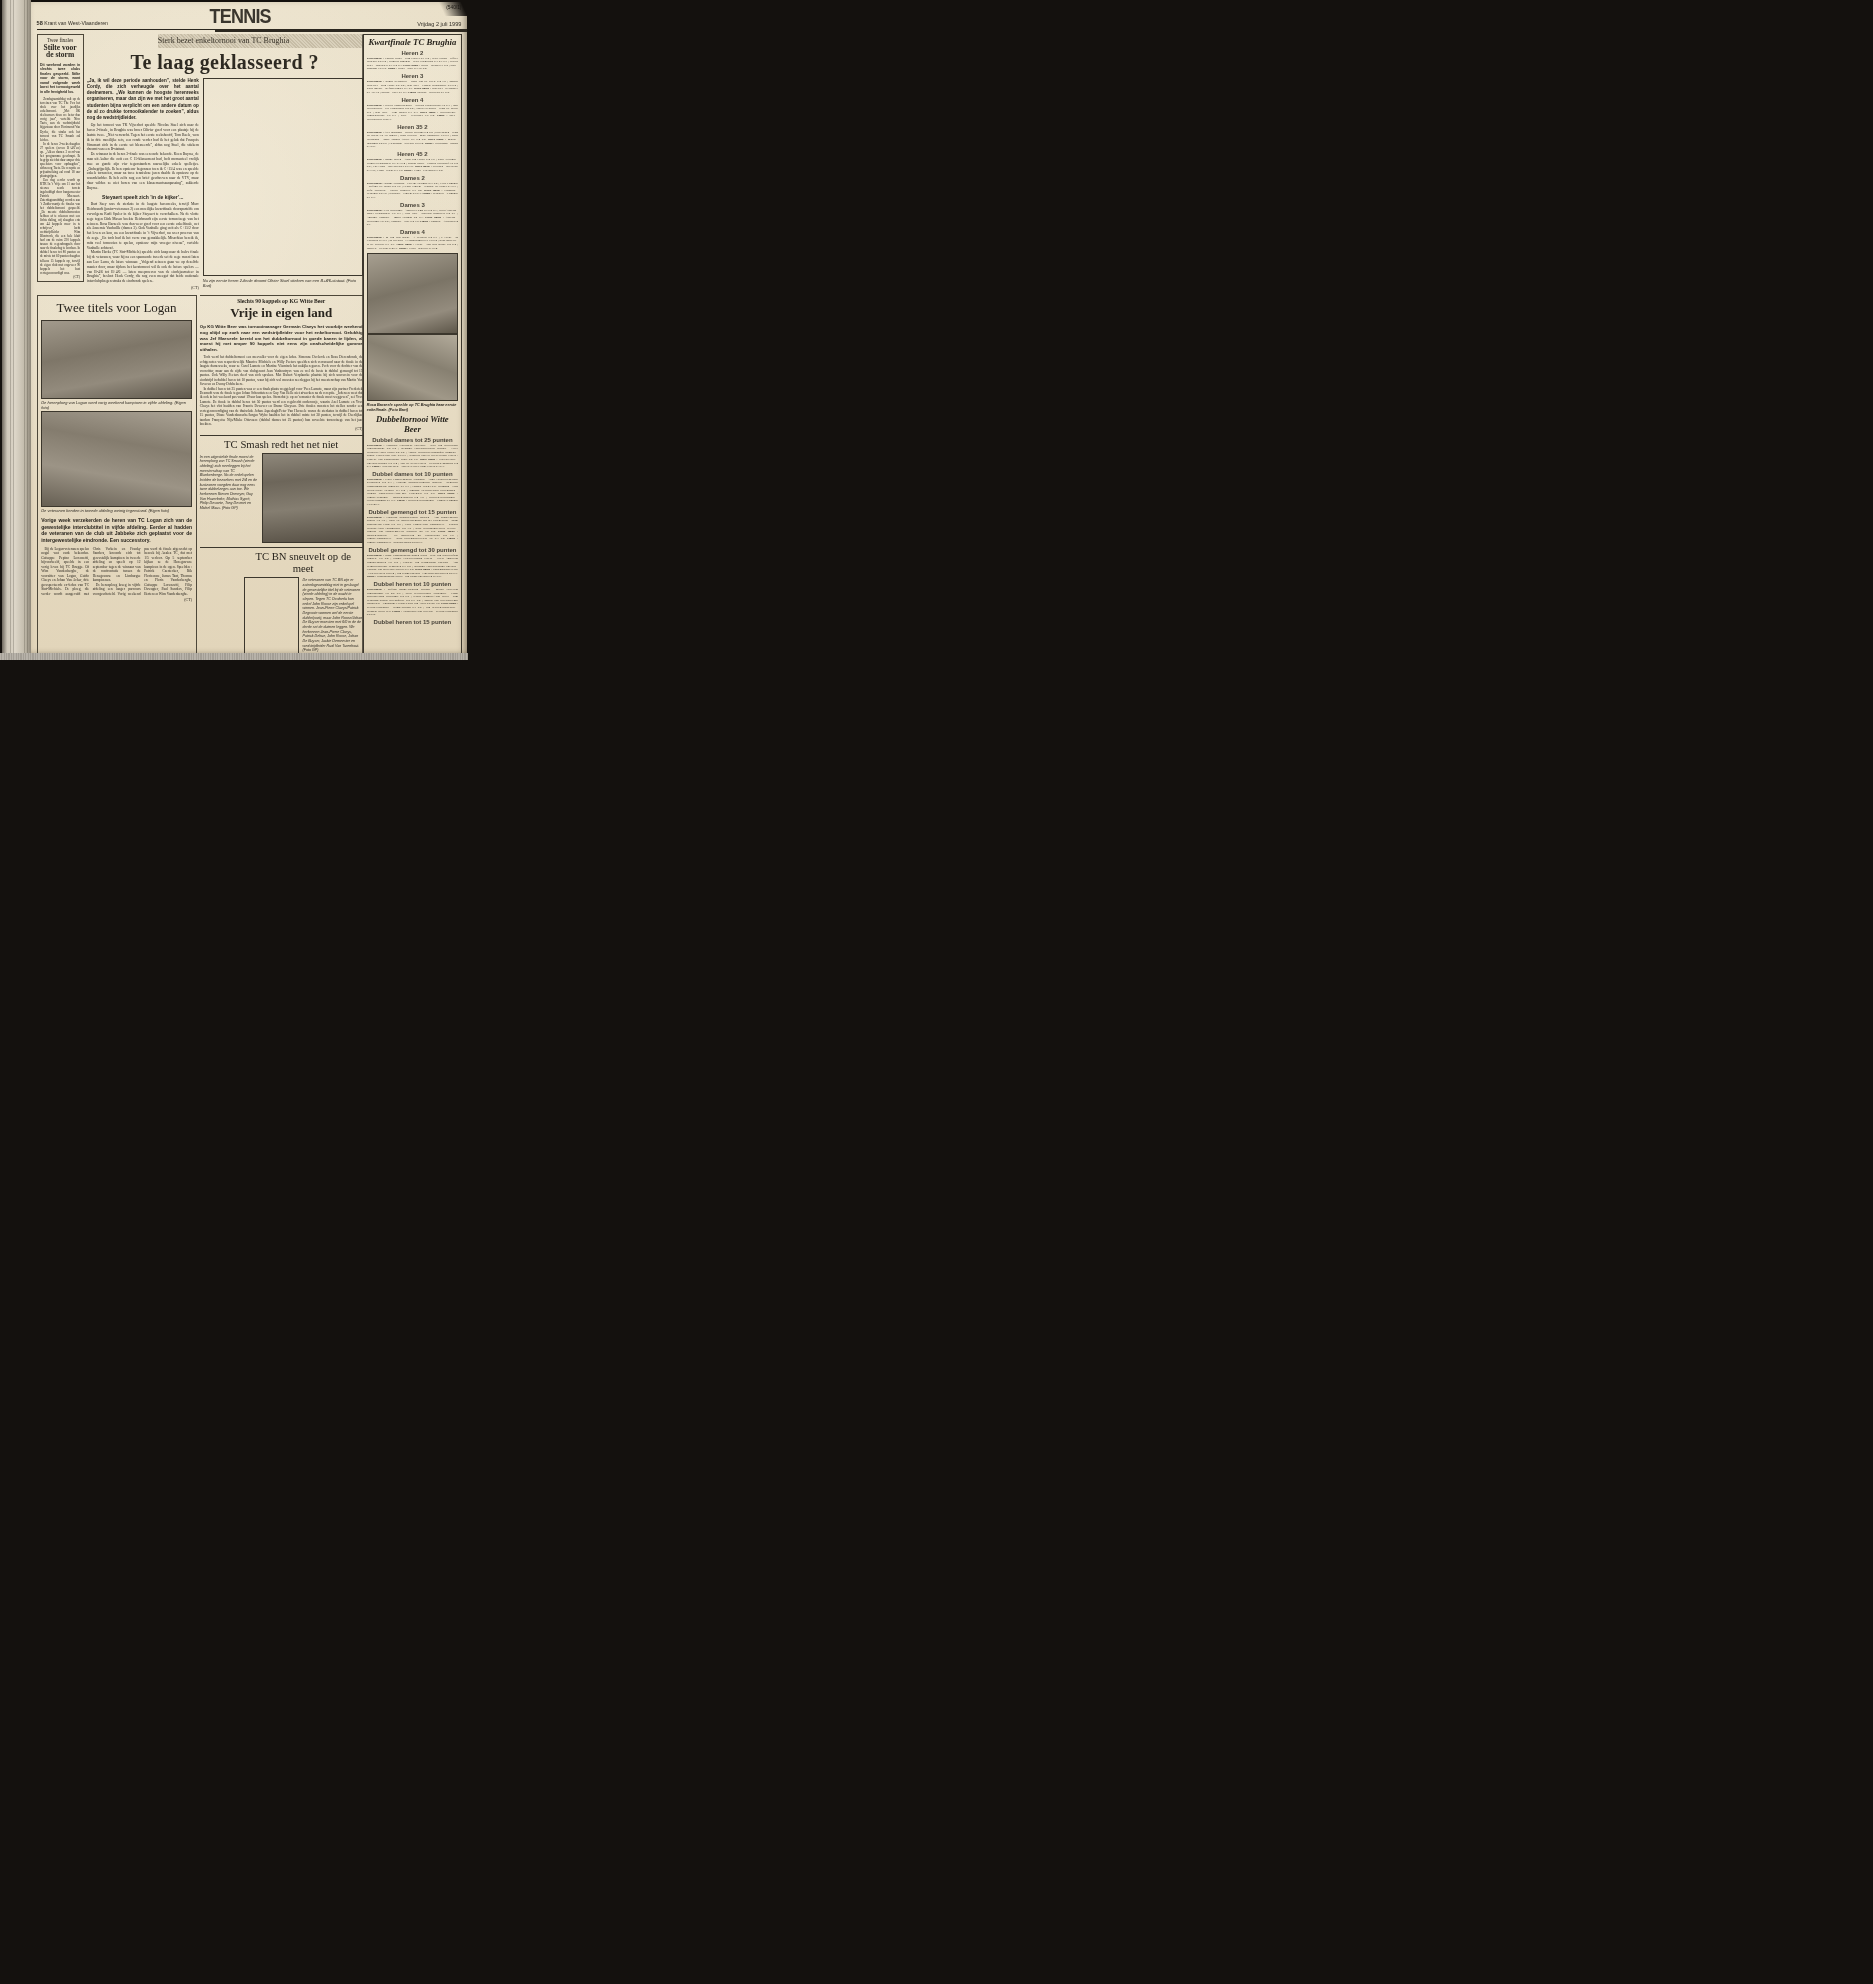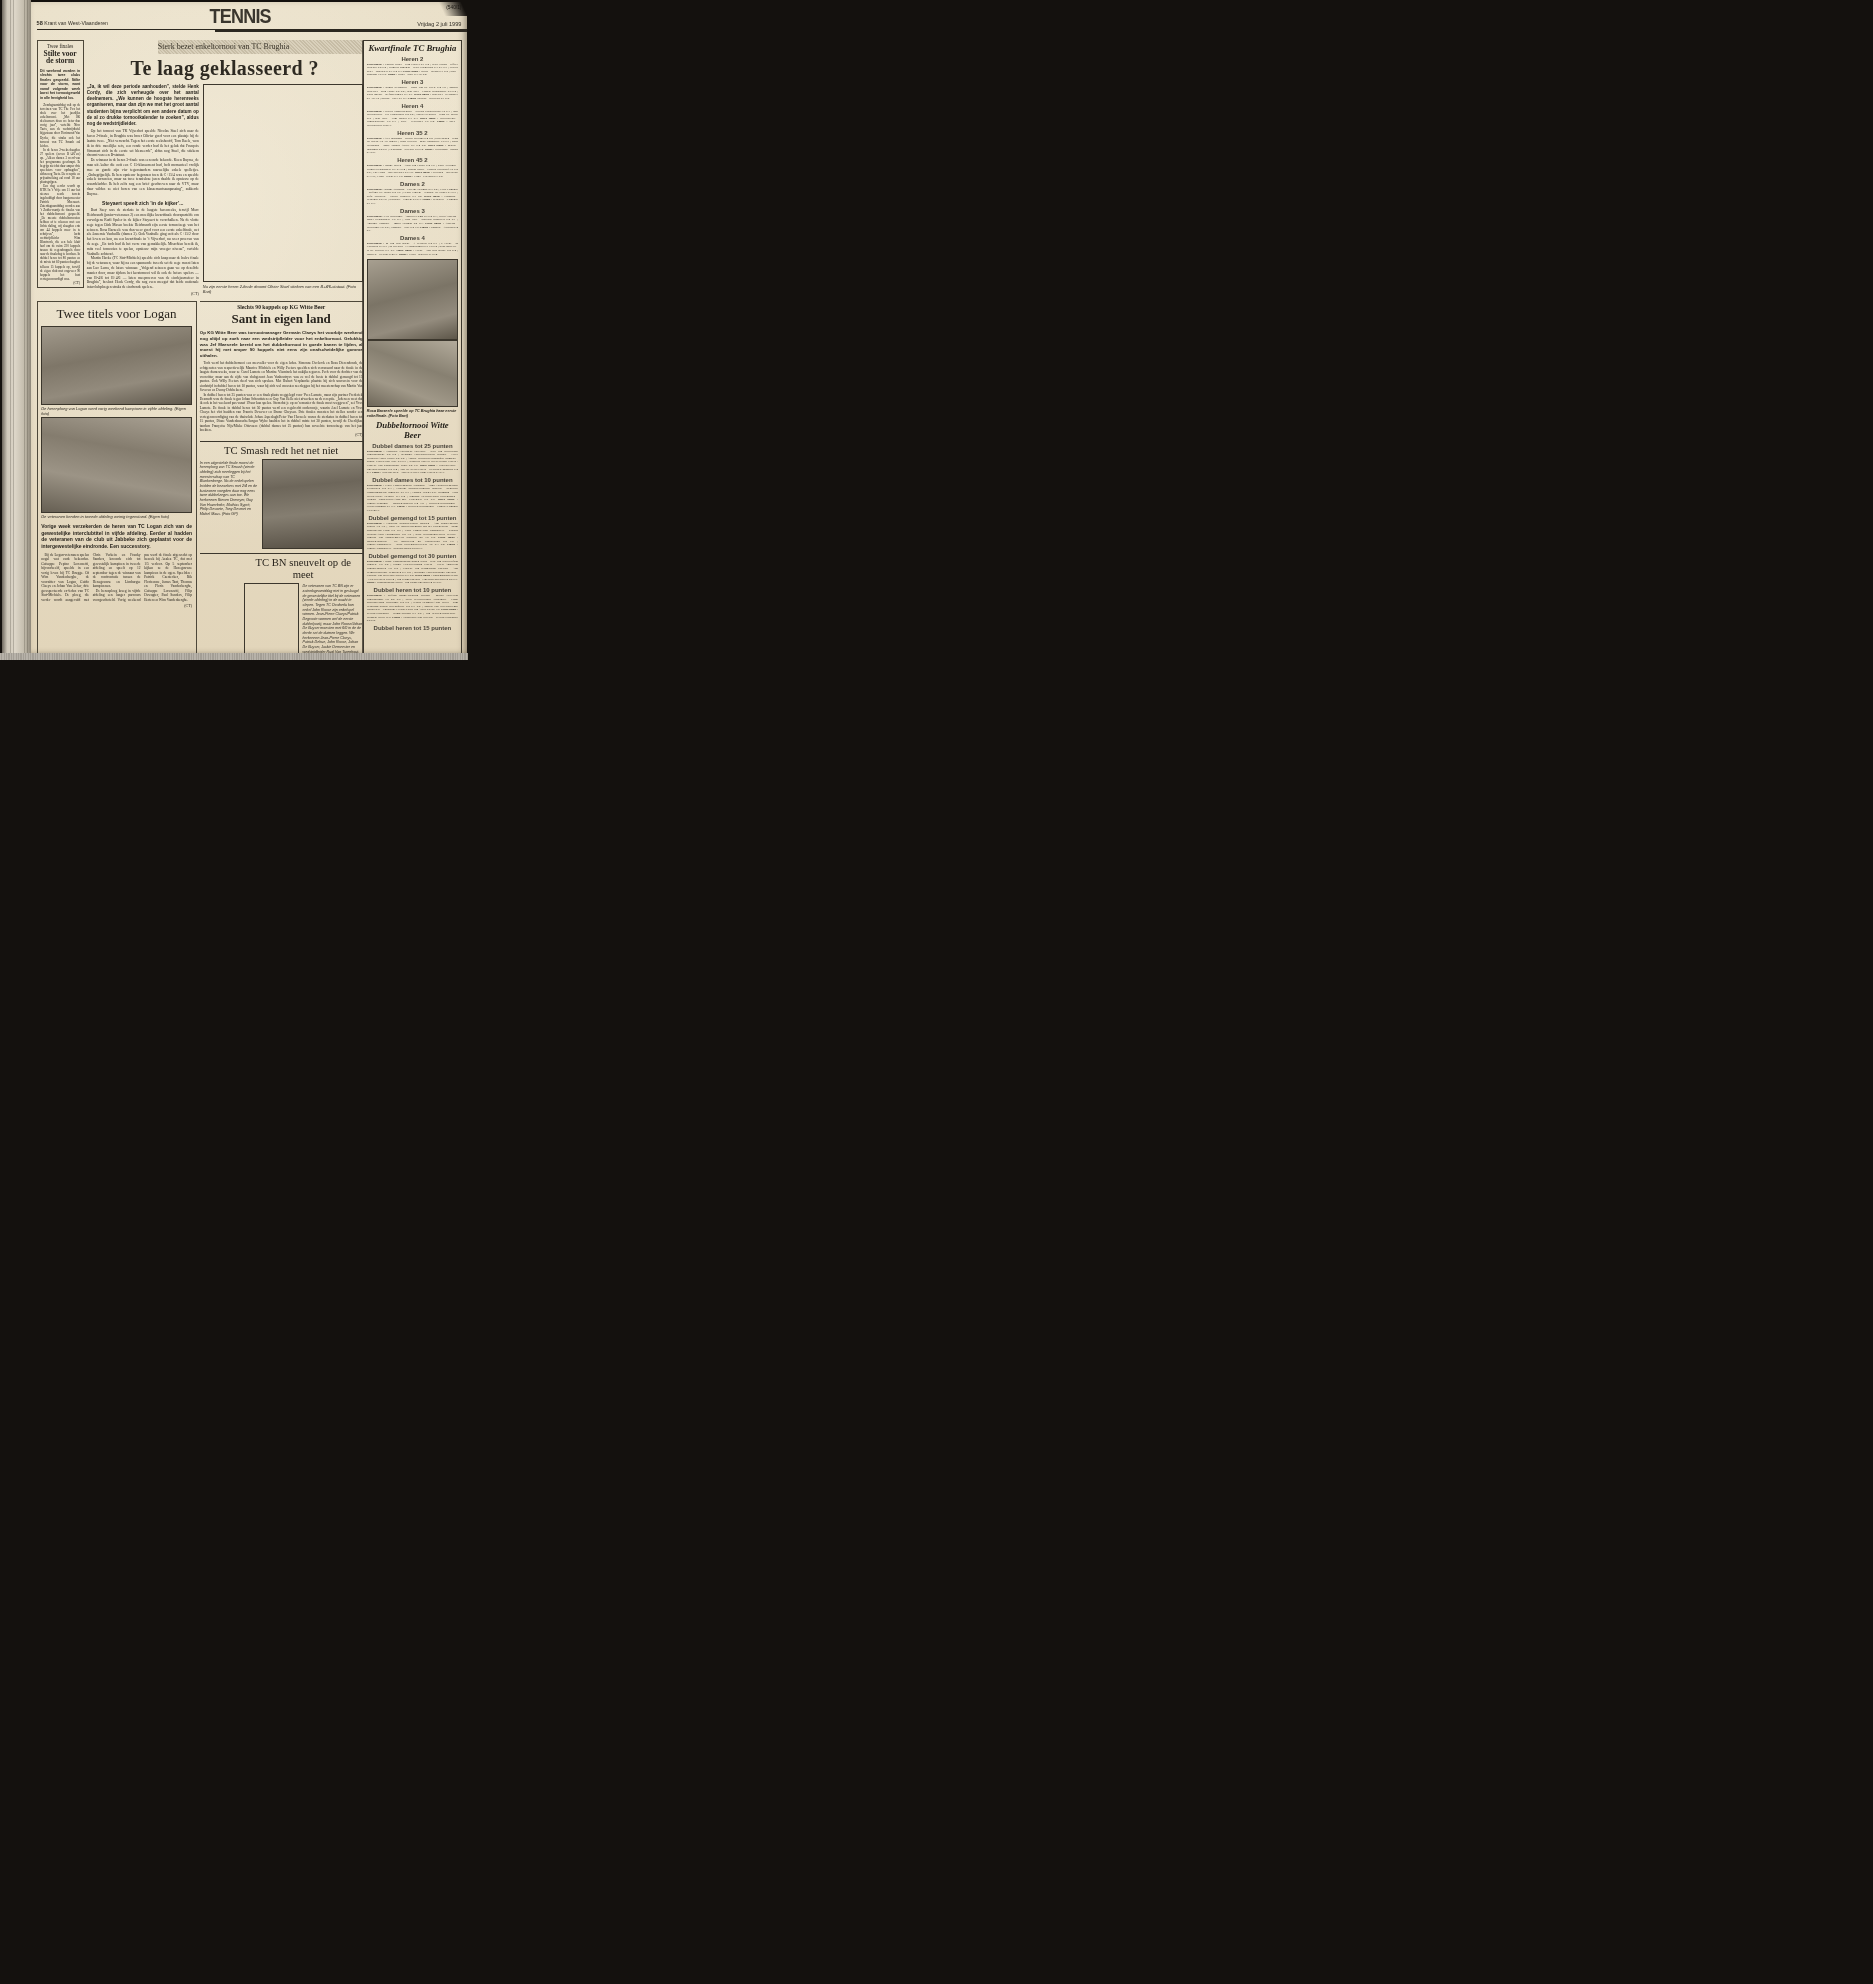--- a/index.html
+++ b/index.html
@@ -24,21 +24,21 @@
   header{position:relative;height:24.6px;border-bottom:0.8px solid #2c2820;}
   .mast-left{position:absolute;left:0;bottom:2px;font:5.2px/1 "Liberation Sans",sans-serif;color:#322e26;}
   .mast-left b{font-size:5.6px;}
   .section-title{position:absolute;left:173px;bottom:-0.8px;font-family:"Liberation Sans",sans-serif;
     font-weight:bold;font-size:18px;letter-spacing:-0.8px;color:#3a362e;transform:scaleY(1.12);transform-origin:bottom;}
   .section-bar{position:absolute;left:178px;right:-4.8px;bottom:-3.6px;height:3.2px;background:#2c2820;}
   .edition-code{position:absolute;right:0.8px;top:0.8px;font:4.8px "Liberation Sans",sans-serif;}
   .mast-right{position:absolute;right:0.8px;bottom:2px;font:5.6px "Liberation Sans",sans-serif;color:#322e26;}
 
   
-  .content{display:flex;gap:0;margin-top:10px;}
+  .content{display:flex;gap:0;margin-top:4px;}
   .col-left-main{width:326px;flex:0 0 326px;}
   .row-top{display:flex;gap:3.2px;}
   .row-bottom{display:flex;gap:3.2px;margin-top:4.8px;}
 
   
   .storm{flex:0 0 47px;width:47px;border:0.4px solid #4d4739;padding:2px 2.4px;box-sizing:border-box;align-self:flex-start;}
   .storm .kicker{font-size:5.2px;text-align:center;margin:0;}
   .storm h3{font-size:7.5px;line-height:1.02;text-align:center;margin:1.2px 0 3.6px;font-weight:bold;}
   .storm .lede{font:600 3.5px/1.3 "Liberation Sans",sans-serif;text-align:justify;margin:0 0 2.8px;}
   .storm p.body{font-size:3.2px;line-height:1.26;text-align:justify;margin:0;text-indent:3.2px;}
@@ -172,21 +172,21 @@
               <p>Bij de Logan-veteranen spelen nogal wat oude bekenden. Guiseppe Pepino Lorenzetti, bijvoorbeeld, speelde in een vorig leven bij TC Brugge. Of Wim Vandenberghe, de voorzitter van Logan, Guido Claeys en Johan Van Acker, drie gerespecteerde ex-leden van TC Sint-Michiels. De ploeg, die verder wordt aangevuld met Chris Verkein en Franky Sanders, kroonde zich tot gewestelijk kampioen in tweede afdeling en speelt op 12 september tegen de winnaar van de confrontatie tussen de Henegouwse en Limburgse kampioenen.</p>
               <p>De herenploeg kreeg in vijfde afdeling een langer parcours voorgeschoteld. Vorig weekend pas werd de finale afgewerkt op bezoek bij Azalea TC, dat met 1/5 verloor. Op 5 september kijken ze de Henegouwse kampioen in de ogen. Speelden : Patrick Caestecker, Rik Florizoone, James Tant, Thomas en Floris Vandenberghe, Guiseppe Lorenzetti, Filip Dewagter, Paul Sanders, Filip Berten en Wim Vandenberghe.</p>
             </div>
             <div class="byline">(CT)</div>
           </section>
 
           <div class="stack">
 
             <section class="sant">
               <p class="kicker">Slechts 90 koppels op KG Witte Beer</p>
-              <h2>Sant in eigen land</h2>
+              <h2>Vrije in eigen land</h2>
               <p class="lede">Op KG Witte Beer was tornooimanager Germain Claeys het voorbije weekend nog altijd op zoek naar een wedstrijdleider voor het enkeltornooi. Gelukkig was Jef Maeseele bereid om het dubbeltornooi in goede banen te lijden, al moest hij met amper 90 koppels niet eens zijn onafscheidelijke gomme uithalen.</p>
               <p class="body">Toch werd het dubbeltornooi een meevaller voor de eigen leden. Simonne Declerck en Rosa Dierendonck, de echtgenotes van respectievelijk Maurice Michiels en Willy Peeters speelden zich verrassend naar de finale in de laagste damesreeks, waar ze Carol Lamote en Martine Vlaminck het nakijken gaven. Pech voor de dochter van de voorzitter, maar aan de zijde van clubgenoot Jean Vanhoutryve was ze wel de beste in dubbel gemengd tot 15 punten. Ook Willy Peeters deed van zich spreken. Met Hubert Verplancke plaatste hij zich souverein voor de eindstrijd in dubbel heren tot 10 punten, waar hij zich wel moesten neerleggen bij het meesterschap van Martin Van Severen en Denny Dobbelaere.</p>
               <p class="body">In dubbel heren tot 25 punten was er een finaleplaats weggelegd voor Yves Lamote, maar zijn partner Frederiek Desmedt wou de finale tegen Johan Schoutteten en Guy Van Belle niet afwerken na de receptie. „Iedereen weet dat ik ook in het weekend pas vanaf 19 uur kan spelen. Stom dat je op zo’n manier de finale moet weggeven”, zei Yves Lamote. De finale in dubbel heren tot 50 punten werd een regelrecht onderonsje, waarin Axel Lamote en Yves Claeys het vlot haalden van Francis Dewever en Bruno Gheysen. Drie finales moesten het stellen zonder een vertegenwoordiging van de thuisclub. Johan Aspeslagh/Peter Van Herzeele waren de sterksten in dubbel heren tot 15 punten, Diane Vandenbussche/Jurgen Wybo haalden het in dubbel mixte tot 30 punten, terwijl de Deerlijkse tandem Françoise Nijs/Mieke Ottevaere (dubbel dames tot 25 punten) hun zoveelste tornooizege van het jaar boekten.</p>
               <div class="byline">(CT)</div>
             </section>
 
             <section class="smash">
               <h2>TC Smash redt het net niet</h2>
               <div class="wrap">
                 <div class="capt">In een uitgestelde finale moest de herenploeg van TC Smash (vierde afdeling) zich neerleggen bij het meesterschap van TC Blankenberge. Na de enkelspelen leidden de bezoekers met 2/4 en de kustzonen voegden daar nog eens twee dubbelzeges aan toe. We herkennen Steven Demeyer, Guy Van Haverbeke, Mathias Sypré, Philip Desoete, Tony Desmet en Michel Maus. (Foto GP)</div>

